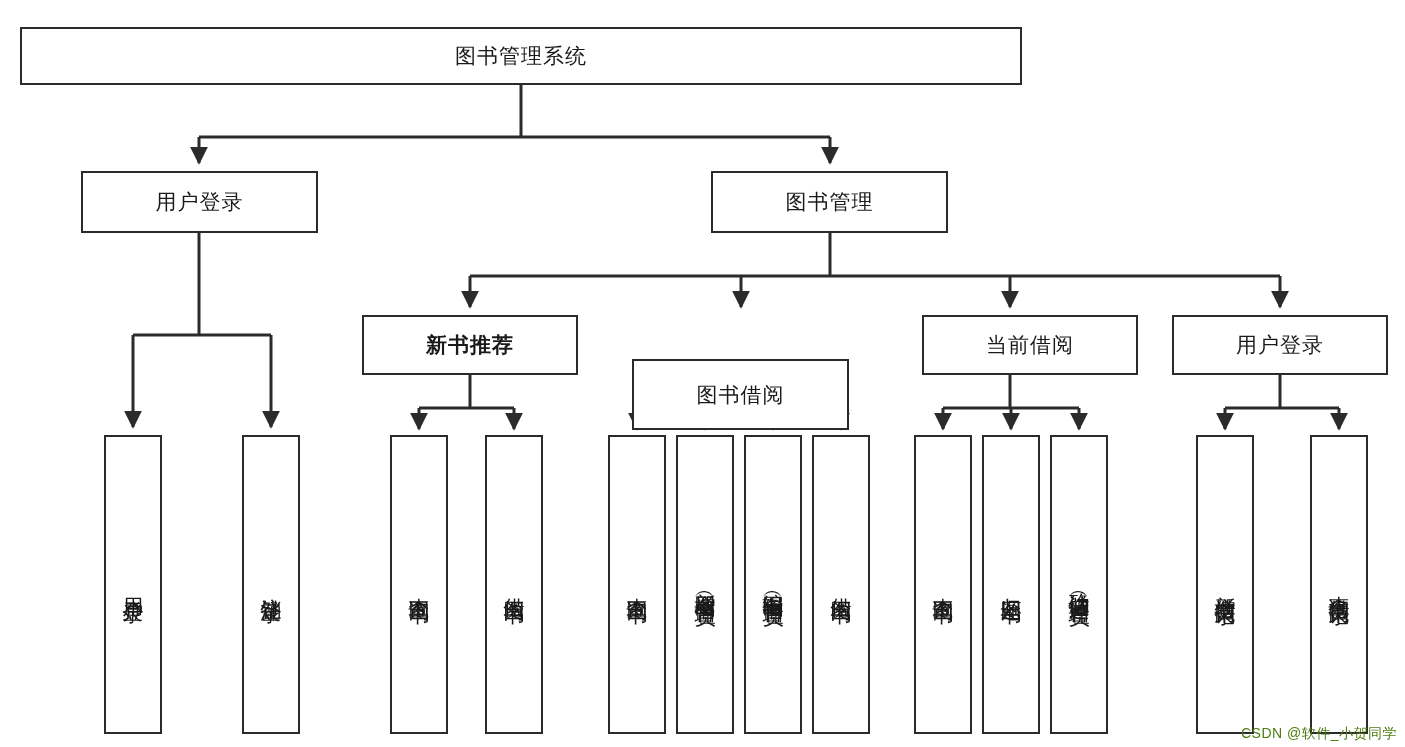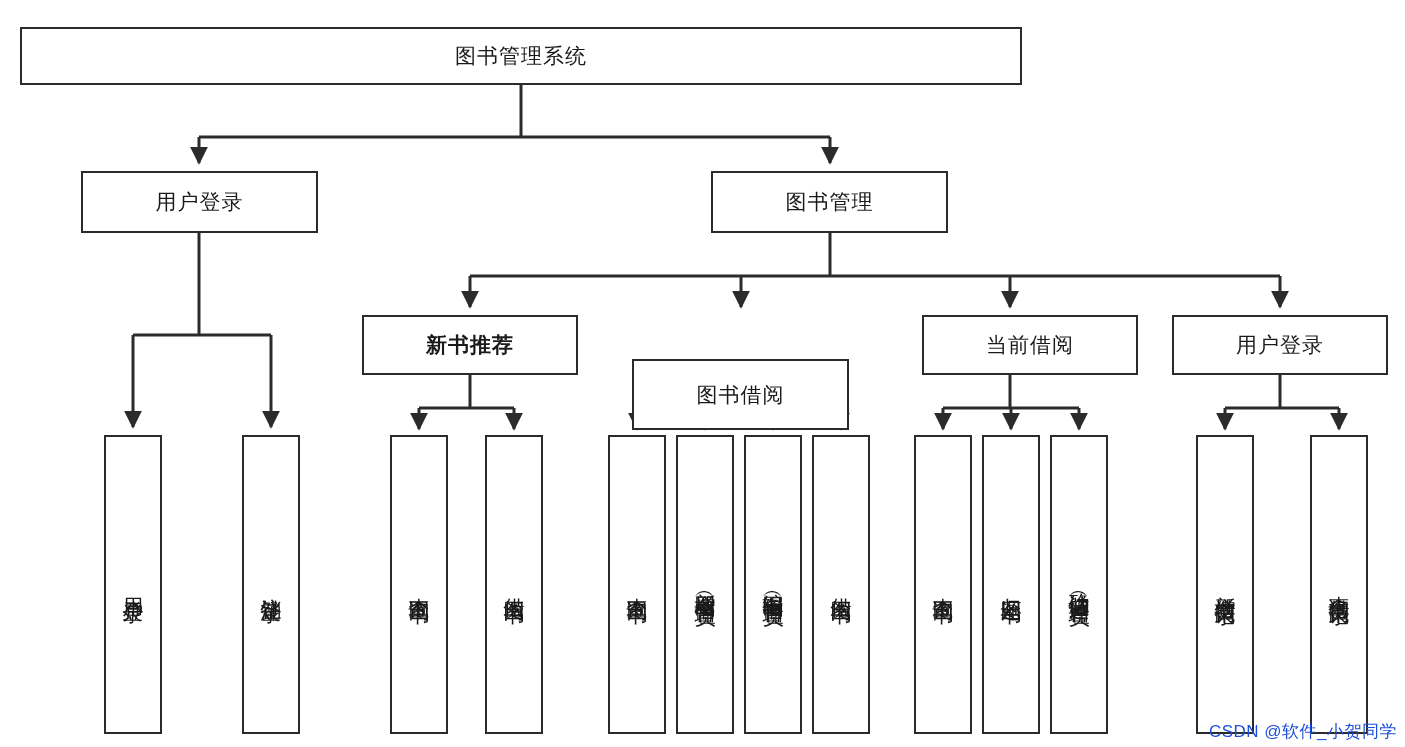--- a/index.html
+++ b/index.html
@@ -48,22 +48,22 @@
     letter-spacing: 2px;
     white-space: nowrap;
   }
   .node .label {
     white-space: nowrap;
   }
   #watermark {
     position: absolute;
     right: 8px;
     bottom: 4px;
-    font-size: 17px;
-    color: #1d4ed8;
+    font-size: 14px;
+    color: #4d7c0f;
     letter-spacing: 0.5px;
     white-space: nowrap;
   }
 </style>
 </head>
 <body>
 
 <div id="canvas">
 
   <svg id="connectors" viewBox="0 0 1405 747" xmlns="http://www.w3.org/2000/svg">

